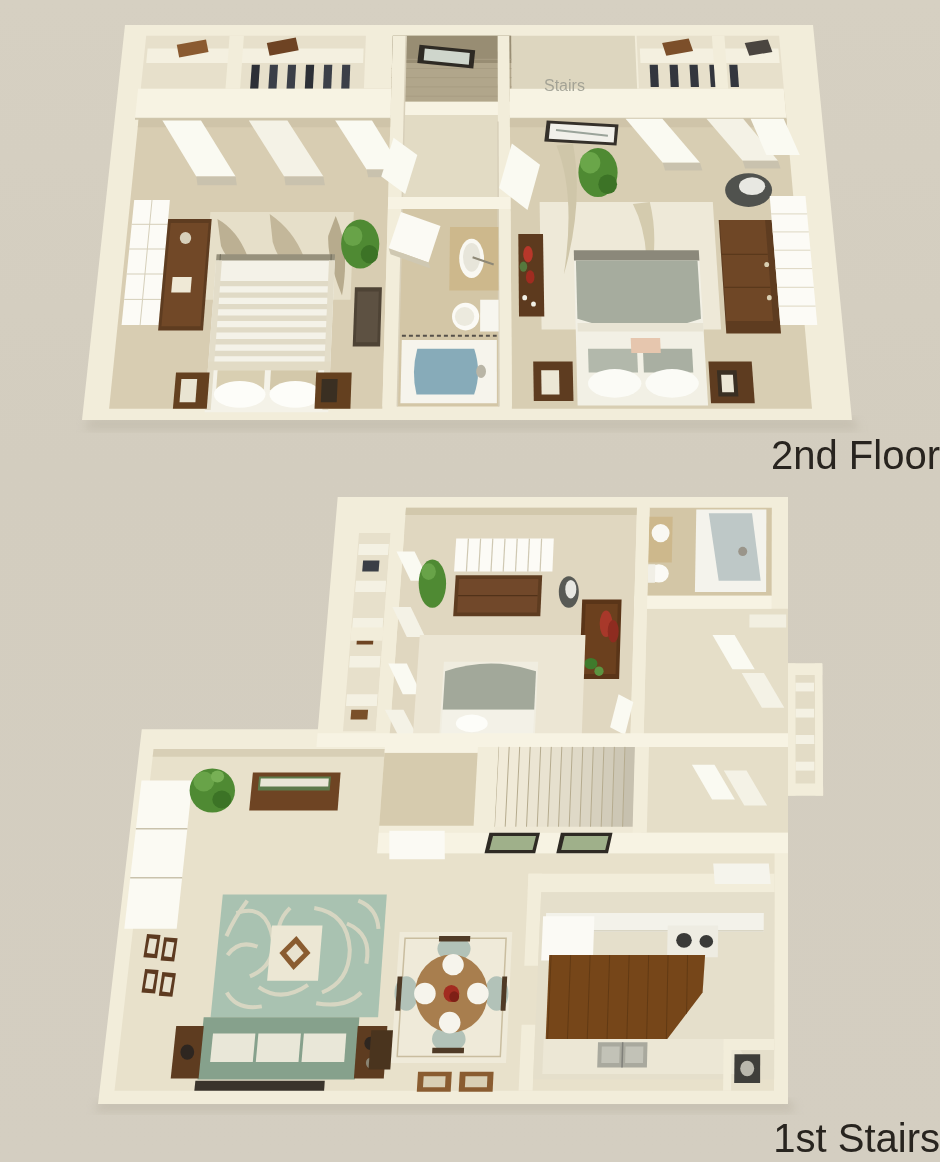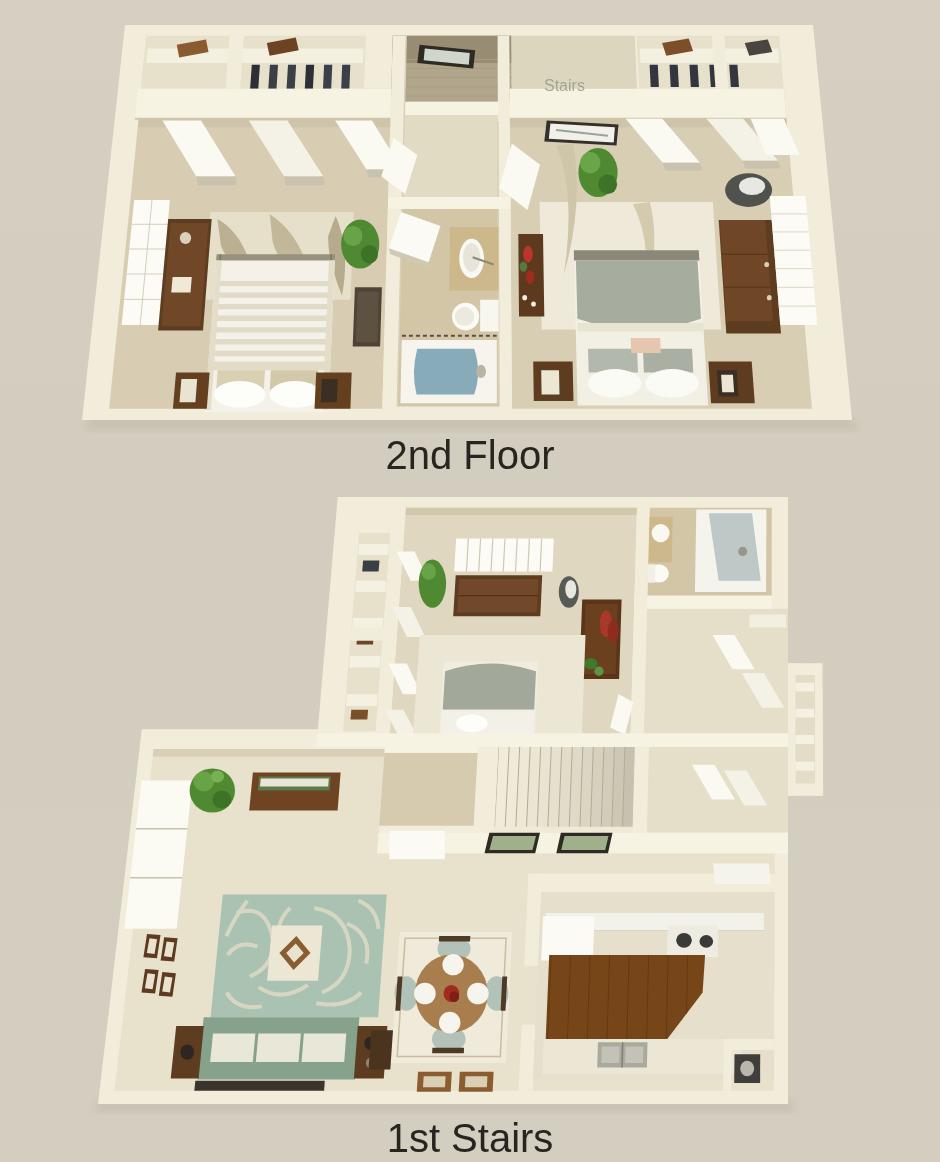--- a/index.html
+++ b/index.html
@@ -1,20 +1,20 @@
 <!DOCTYPE html>
 <html><head>
 <meta charset="utf-8">
 <style>
 html,body{margin:0;padding:0;}
 #page{position:relative;width:940px;height:1162px;overflow:hidden;
 background:linear-gradient(180deg,#d6d0c2 0%,#d3cdbf 40%,#d4cec1 100%);
 font-family:"Liberation Sans",sans-serif;}
 svg{position:absolute;left:0;top:0;}
-.cap{position:absolute;width:940px;text-align:center;font-size:40px;color:#28241f;letter-spacing:0px;}
+.cap{position:absolute;width:940px;text-align:right;font-size:40px;color:#28241f;letter-spacing:0px;}
 </style>
 </head>
 <body>
 <div id="page">
 <svg width="940" height="1162" viewBox="0 0 940 1162">
 <defs>
 <filter id="soft" x="-20%" y="-20%" width="140%" height="140%">
           <feGaussianBlur stdDeviation="5"></feGaussianBlur>
         </filter>
 </defs>

